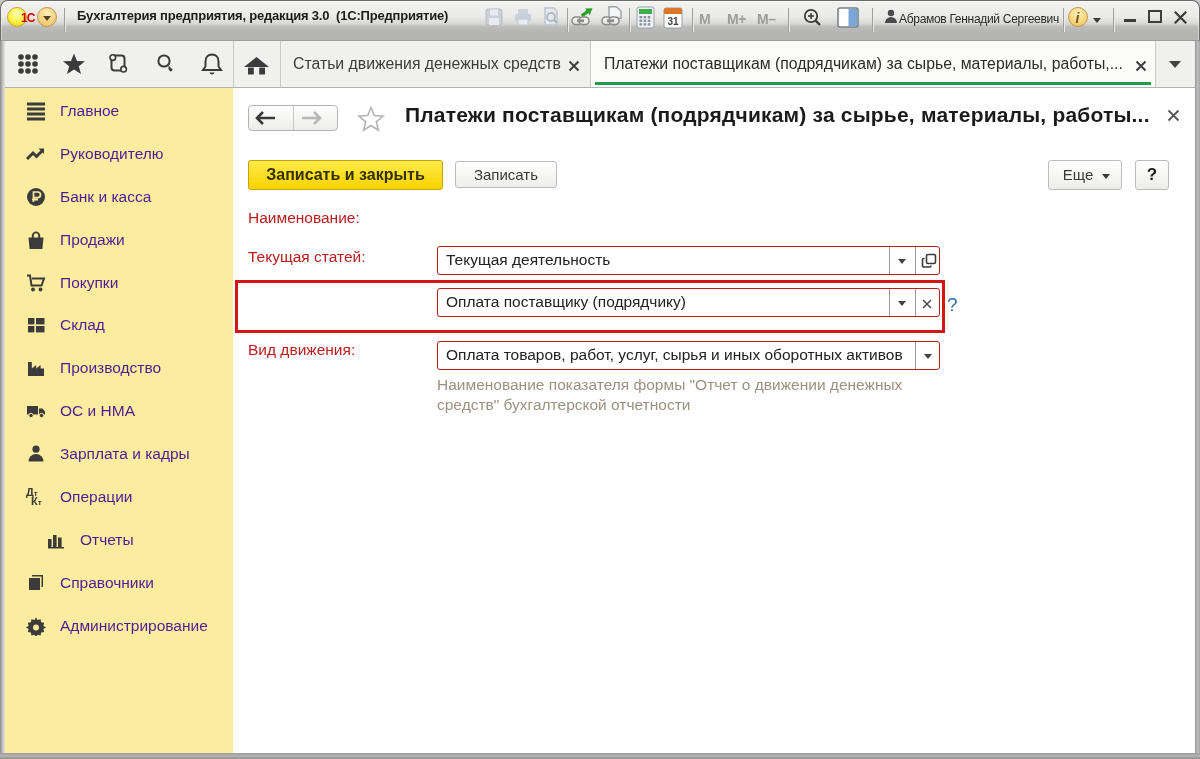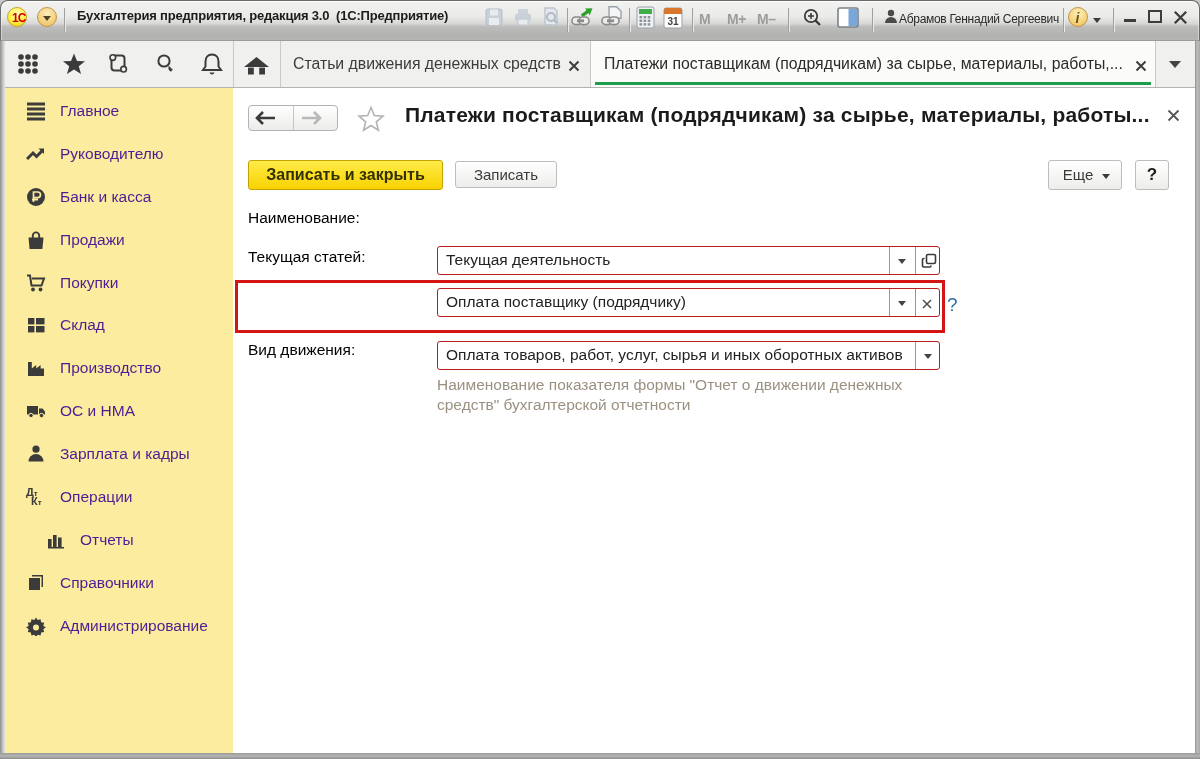--- a/index.html
+++ b/index.html
@@ -47,36 +47,36 @@
   #bsave span { line-height:28px; font-weight:bold; font-size:16px; color:#333000; }
   #bwrite { left:222px; top:73px; width:102px; height:27px;
     background:linear-gradient(#ffffff,#ededeb); border:1px solid #bdbdbd; }
   #bwrite span { line-height:25px; color:#3a3a3a; }
   #bmore { left:815px; top:72px; width:74px; height:30px;
     background:linear-gradient(#ffffff,#ededeb); border:1px solid #bdbdbd; }
   #bmore span { line-height:28px; color:#3a3a3a; }
   #bhelp { left:902px; top:72px; width:34px; height:30px;
     background:linear-gradient(#ffffff,#ededeb); border:1px solid #bdbdbd; }
   #bhelp span { line-height:28px; color:#1c1c1c; font-size:17px; font-weight:bold; }
-  .lbl { position:absolute; left:15px; font-size:15.5px; color:#000000; }
+  .lbl { position:absolute; left:15px; font-size:15.5px; color:#b91c1c; }
   .fld { position:absolute; left:204px; background:#fff; border:1px solid #b91c1c; border-radius:3px; }
   .fld .val { position:absolute; left:8px; top:calc(50% - 1px); transform:translateY(-50%); font-size:15.5px; color:#222; white-space:nowrap; }
   .seg { position:absolute; top:0; height:100%; border-left:1px solid #979797; }
   .redbox { position:absolute; left:2px; top:192px; width:710px; height:53px; border:3px solid #d31516; }
   .help { position:absolute; left:204px; font-size:15.5px; color:#9b9181; line-height:20px; }
   .qmark { position:absolute; font-size:19px; color:#2e6ea8; }
   .dtri { position:absolute; width:0; height:0; border-left:4.5px solid transparent; border-right:4.5px solid transparent; border-top:5px solid #444; }
 </style>
 </head>
 <body>
   <div id="titlebar">
 
     <div class="abs" style="left:6px; top:6px; width:20px; height:20px; border-radius:50%;
       background:radial-gradient(circle at 50% 32%, #ffffc0, #fff34a 50%, #f2c90a); border:1px solid #c8a32a;">
-      <div class="abs" style="left:4px; top:3px; font-size:12px; font-weight:bold; color:#d40000; letter-spacing:-1px;">1С</div>
+      <div class="abs" style="left:13px; top:3px; font-size:12px; font-weight:bold; color:#d40000; letter-spacing:-1px;">1С</div>
     </div>
     <div class="abs" style="left:36px; top:6px; width:20px; height:20px; border-radius:50%;
       background:radial-gradient(circle at 50% 32%, #fdeec0, #f6d587 50%, #e9b95c); border:1px solid #c09548;">
       <div class="dtri" style="left:5px; top:8px; border-top-color:#55431f;"></div>
     </div>
     <div class="tsep" style="left:63px;"></div>
     <div id="apptitle">Бухгалтерия предприятия, редакция 3.0&nbsp; (1С:Предприятие)</div>
 
     <svg class="abs" style="left:483px; top:6px;" width="20" height="20" viewBox="0 0 20 20">
       <rect x="2" y="2" width="16" height="16" rx="2" fill="#c9d0d8" stroke="#b6bec8"></rect>

